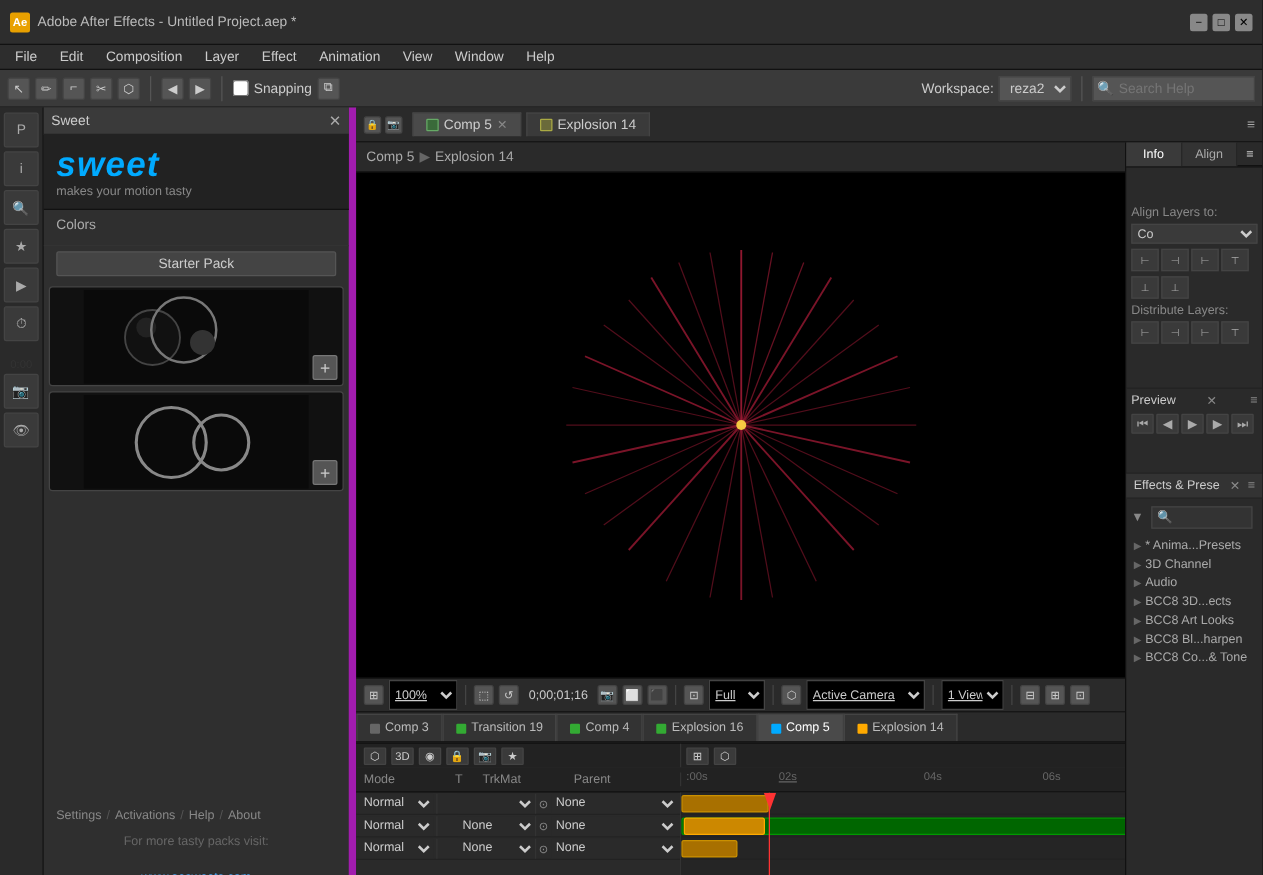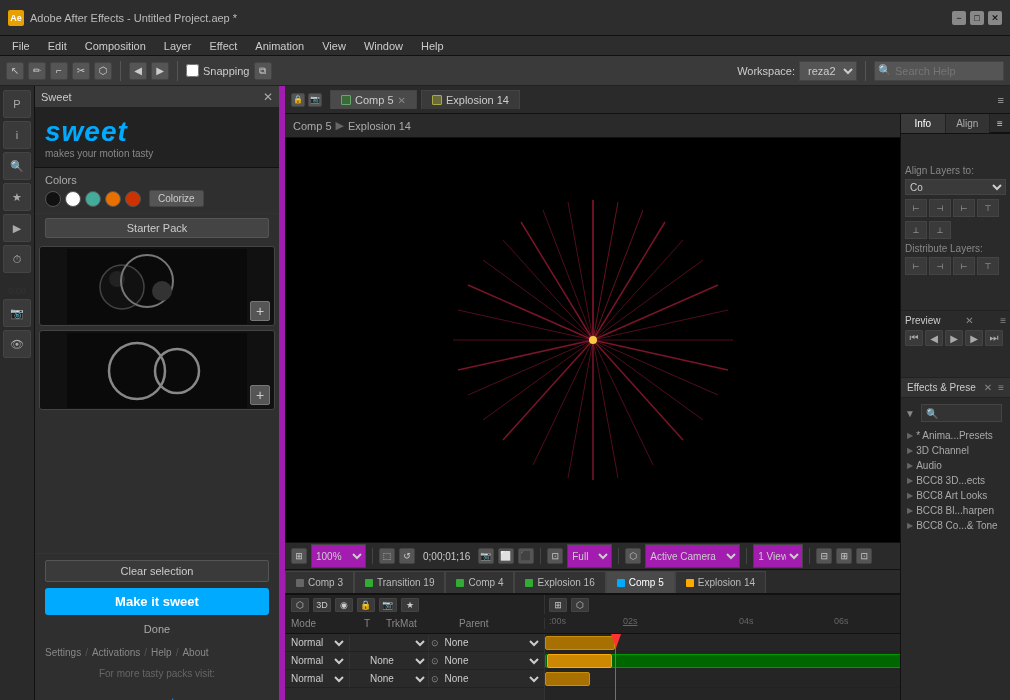--- a/index.html
+++ b/index.html
@@ -322,22 +322,22 @@
       height: 28px;
       display: flex;
       align-items: center;
       padding: 0 6px;
       border-top: 1px solid #111;
       border-bottom: 1px solid #111;
       gap: 4px;
       font-size: 10px;
     }
     .vc-select {
-      background: #a21caf; border: 1px solid #444;
-      color: #ccc; font-size: 10px; height: 24px;
+      background: #000000; border: 1px solid #444;
+      color: #ccc; font-size: 10px; height: 24px; text-decoration: underline;
     }
     .vc-sep { width: 1px; height: 16px; background: #444; margin: 0 2px; }
 
     
     #timeline-tabs {
       background: #2a2a2a;
       height: 24px;
       display: flex;
       align-items: flex-end;
       border-bottom: 1px solid #111;
@@ -683,28 +683,20 @@
       <span class="panel-close">✕</span>
     </div>
 
     <div id="sweet-header">
       <div id="sweet-logo">sweet</div>
       <div id="sweet-tagline">makes your motion tasty</div>
     </div>
 
     <div id="sweet-colors-section">
       <div class="colors-label">Colors</div>
-      <div class="color-swatches">
-        <div class="color-swatch swatch-black"></div>
-        <div class="color-swatch swatch-white"></div>
-        <div class="color-swatch swatch-green"></div>
-        <div class="color-swatch swatch-orange"></div>
-        <div class="color-swatch swatch-red"></div>
-        <button class="colorize-btn">Colorize</button>
-      </div>
     </div>
 
     <button id="starter-pack-btn">Starter Pack</button>
 
     <div id="sweet-presets">
 
       <div class="preset-thumb">
         <svg width="180" height="75" viewBox="0 0 180 75">
           <rect width="180" height="75" fill="#0a0a0a"></rect>
 
@@ -721,25 +713,20 @@
         <svg width="180" height="75" viewBox="0 0 180 75">
           <rect width="180" height="75" fill="#0a0a0a"></rect>
 
           <circle cx="70" cy="38" r="28" fill="none" stroke="#888" stroke-width="2.5"></circle>
           <circle cx="110" cy="38" r="22" fill="none" stroke="#888" stroke-width="2.5"></circle>
         </svg>
         <div class="preset-add-btn">+</div>
       </div>
     </div>
 
-    <div id="sweet-actions">
-      <button id="clear-selection-btn">Clear selection</button>
-      <button id="make-it-sweet-btn">Make it sweet</button>
-      <button id="done-btn">Done</button>
-    </div>
 
     <div id="sweet-links">
       <span style="cursor:pointer; color:#888;">Settings</span>
       <span style="color:#555;">/</span>
       <span style="cursor:pointer; color:#888;">Activations</span>
       <span style="color:#555;">/</span>
       <span style="cursor:pointer; color:#888;">Help</span>
       <span style="color:#555;">/</span>
       <span style="cursor:pointer; color:#888;">About</span>
     </div>

